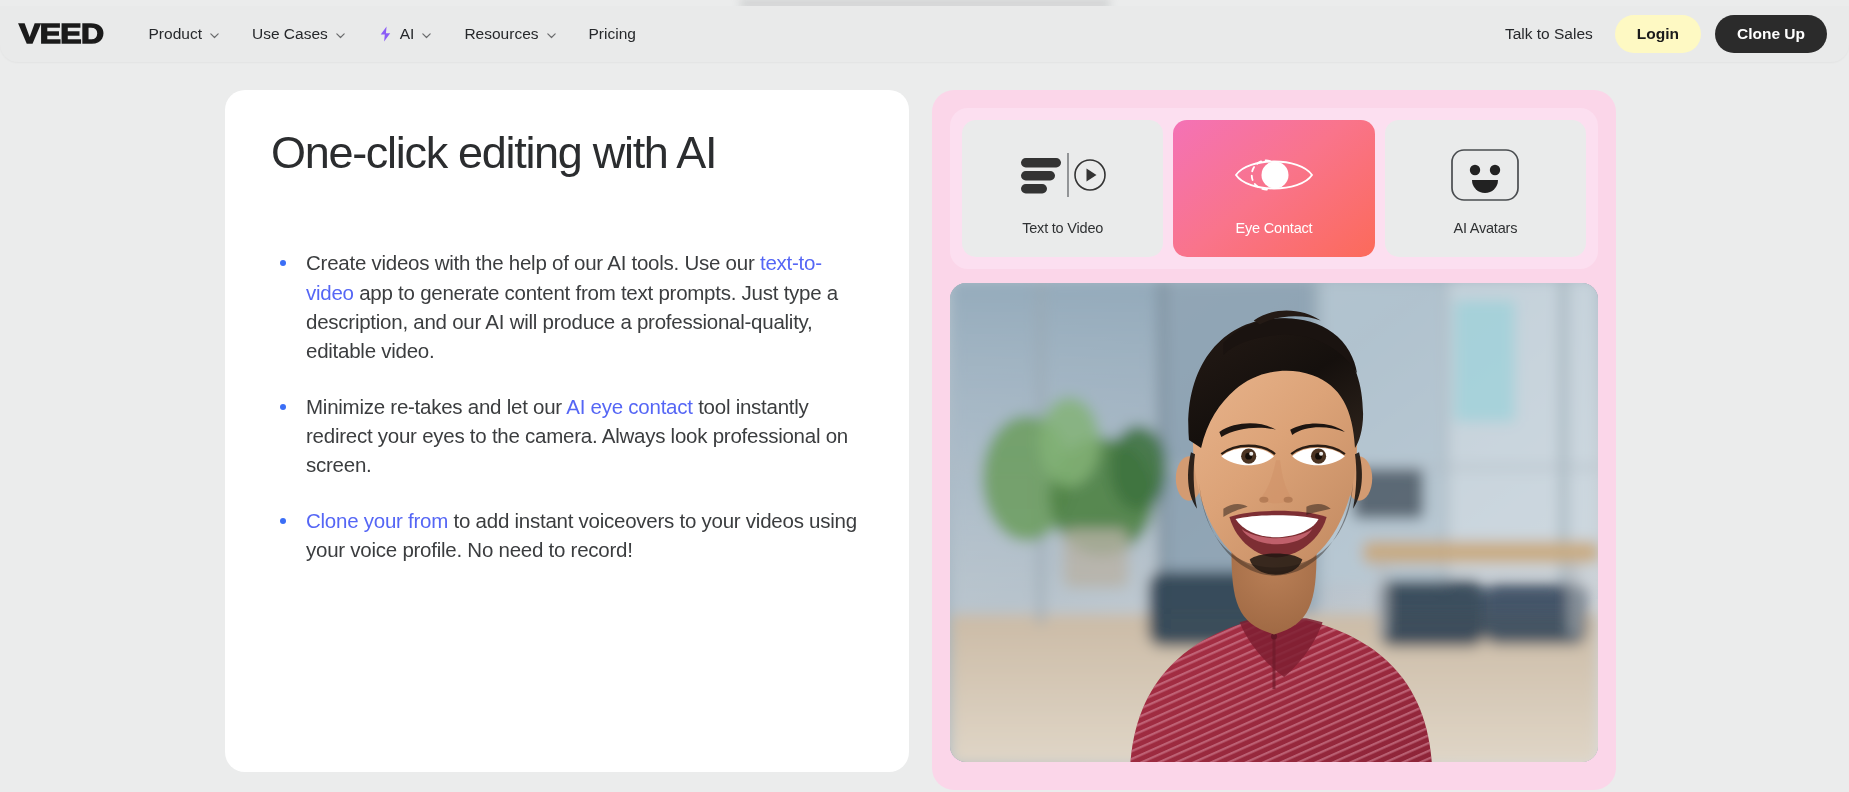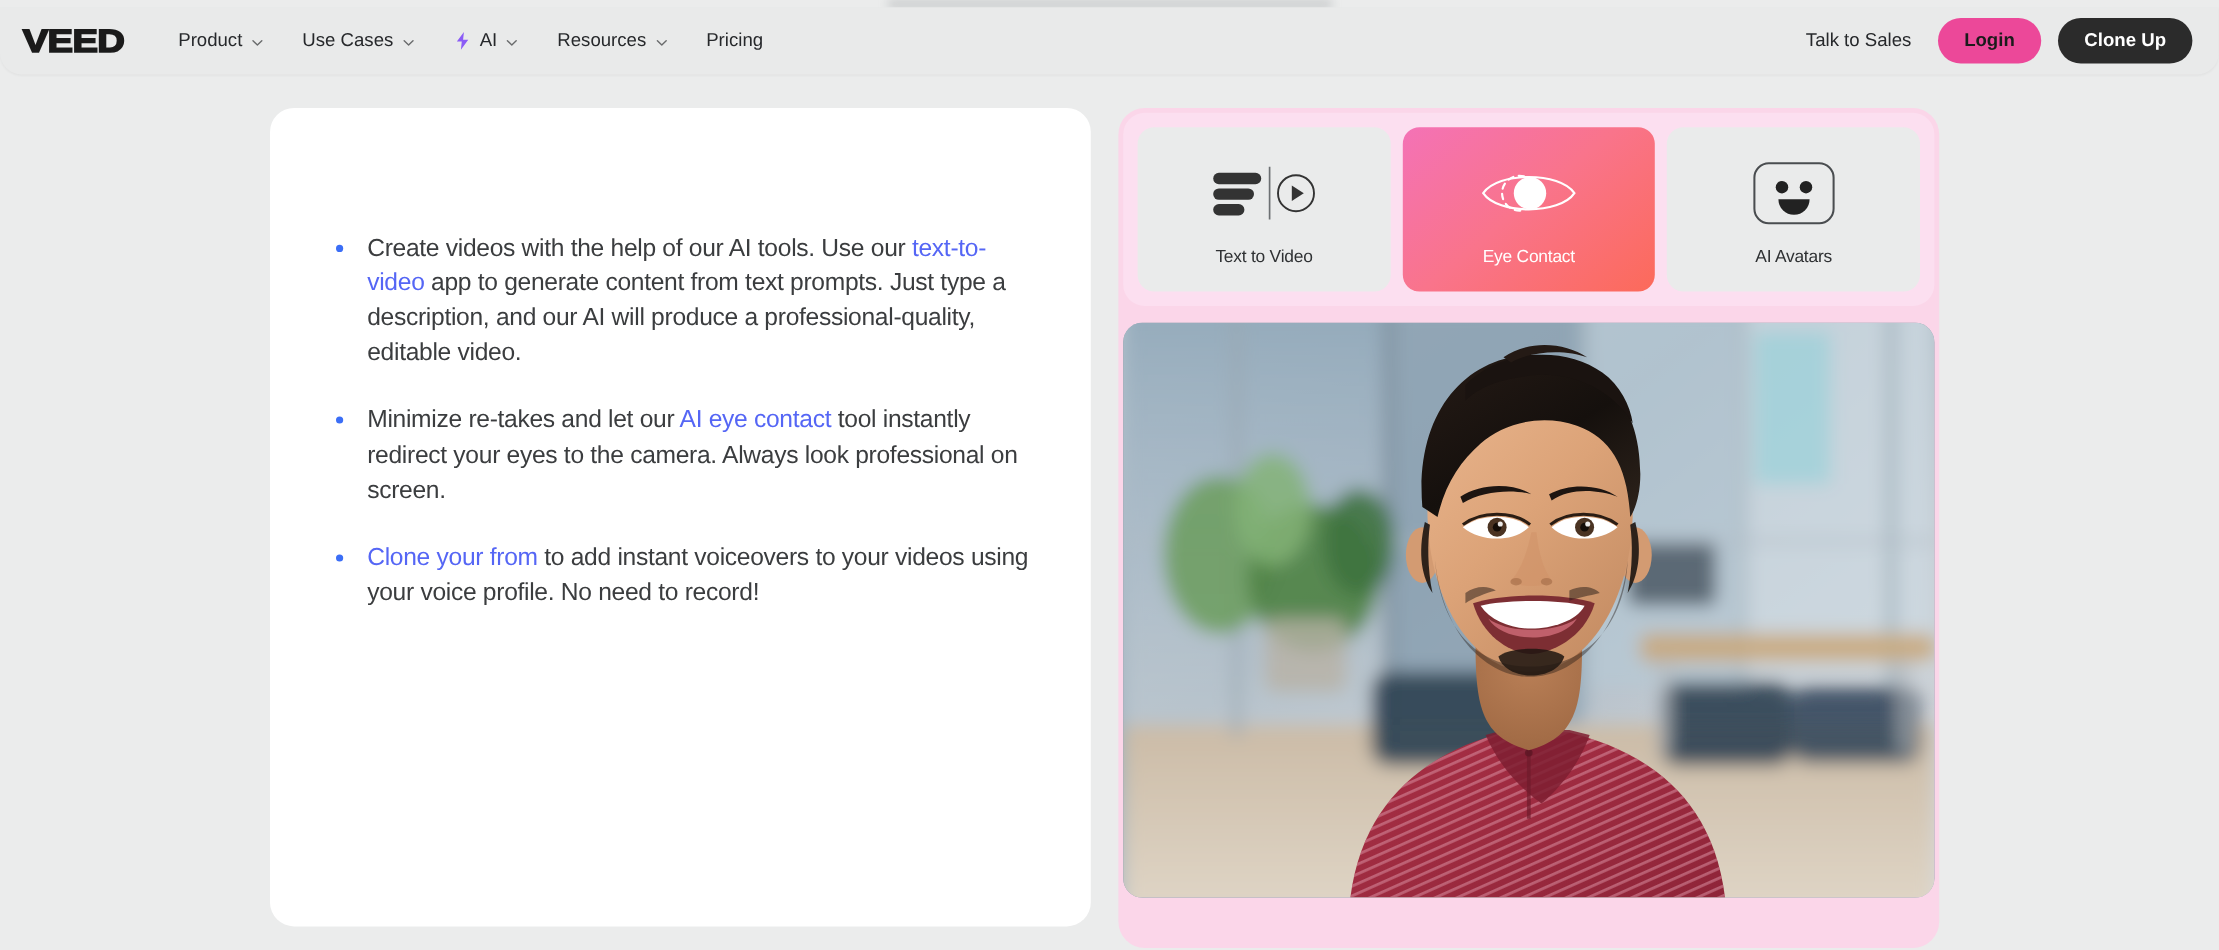--- a/index.html
+++ b/index.html
@@ -98,21 +98,21 @@
 
   .talk-sales {
     font-size: 15.5px;
     color: #26282b;
     cursor: pointer;
     padding: 6px 8px;
     white-space: nowrap;
   }
 
   .btn-login {
-    background: #ec4899;
+    background: #fef9c3;
     color: #1b1b1b;
     font-size: 15.5px;
     font-weight: 600;
     border-radius: 999px;
     padding: 10px 22px;
     border: none;
     cursor: pointer;
     font-family: "Liberation Sans", sans-serif;
   }
 
@@ -184,21 +184,21 @@
 
   
   .right-panel {
     position: absolute;
     left: 932px;
     top: 90px;
     width: 684px;
     height: 700px;
     background: #fbd6e9;
     border-radius: 22px;
-    padding: 4px;
+    padding: 18px;
     text-align: center;
   }
 
   .cards-wrap {
     background: #fcdff0;
     border-radius: 18px;
     padding: 12px;
     display: flex;
     gap: 10px;
   }
@@ -310,20 +310,21 @@
     <div class="nav-right">
       <div class="talk-sales">Talk to Sales</div>
       <button class="btn-login">Login</button>
       <button class="btn-signup">Clone Up</button>
     </div>
 
   </div>
 
   <div class="left-card">
 
+    <h1 class="headline">One-click editing with AI</h1>
 
     <ul class="bullets">
       <li>
         <span>Create videos with the help of our AI tools. Use our </span><a class="lnk">text-to-video</a><span> app to generate content from text prompts. Just type a description, and our AI will produce a professional-quality, editable video.</span>
       </li>
       <li>
         <span>Minimize re-takes and let our </span><a class="lnk">AI eye contact</a><span> tool instantly redirect your eyes to the camera. Always look professional on screen.</span>
       </li>
       <li>
         <a class="lnk">Clone your from</a><span> to add instant voiceovers to your videos using your voice profile. No need to record!</span>

